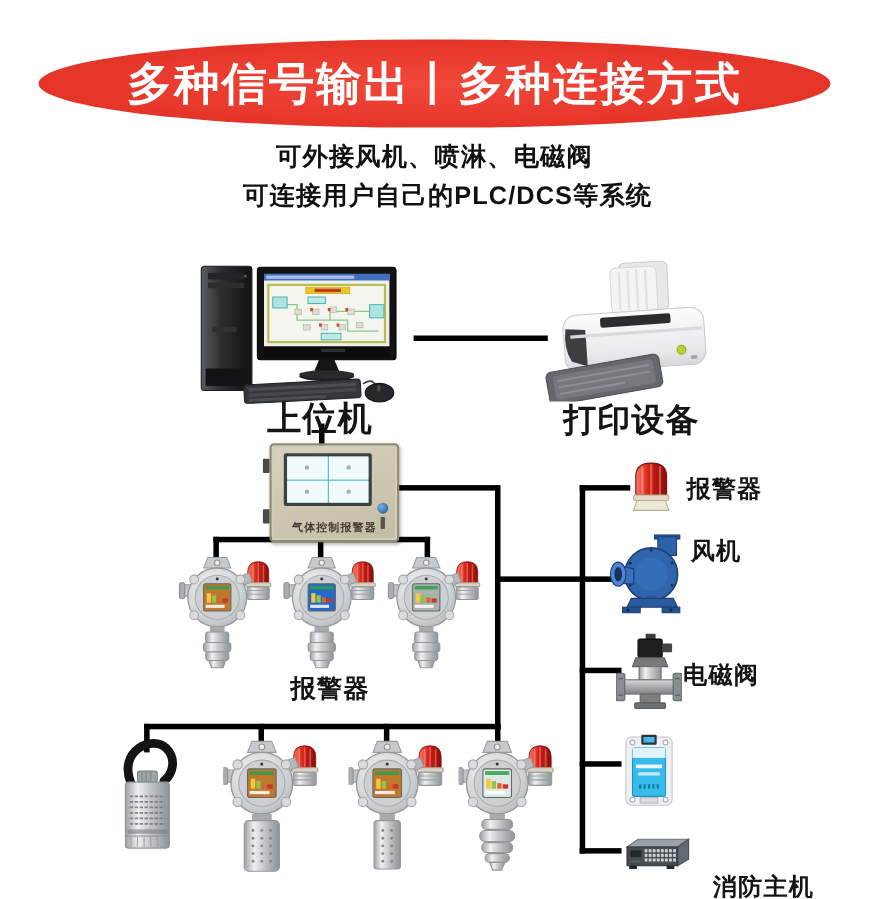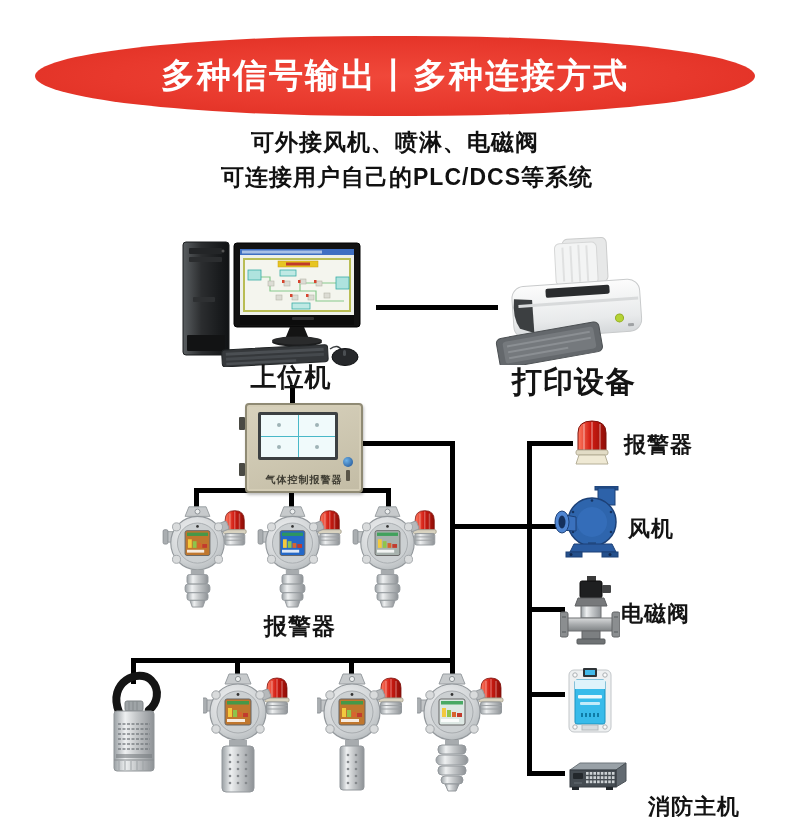--- a/index.html
+++ b/index.html
@@ -2,21 +2,21 @@
 <html><head>
 <meta charset="utf-8">
 <style>
   html,body{margin:0;padding:0;background:#fff;}
   #page{position:relative;width:790px;height:817px;background:#fff;overflow:hidden;
         font-family:"Liberation Sans","DejaVu Sans",sans-serif;}
   
   .banner{position:absolute;left:35px;top:36px;width:720px;height:80px;
           background:radial-gradient(ellipse at center,#f0483a 0%,#e8392d 55%,#dd2c20 100%);
           border-radius:360px / 42px;display:flex;align-items:center;justify-content:center;}
-  .banner-text{color:#fff;font-size:34px;font-weight:800;letter-spacing:2px;white-space:nowrap;}
+  .banner-text{color:#fff;font-size:41px;font-weight:800;letter-spacing:2px;white-space:nowrap;}
   .intro{position:absolute;left:0;width:790px;text-align:center;font-size:23px;font-weight:600;
          color:#111;letter-spacing:1px;}
   #intro1{top:127px;} #intro2{top:162px;padding-left:12px;}
   
   .wire{position:absolute;background:#000;}
   
   .lbl{position:absolute;font-size:22px;font-weight:600;color:#141414;letter-spacing:1px;white-space:nowrap;}
   .lbl.center{text-align:center;}
   .dev{position:absolute;}
   
@@ -241,21 +241,21 @@
       <rect x="46" y="113" width="98" height="3" fill="#4b4f53"></rect>
       <rect x="46" y="118" width="98" height="3" fill="#45494d"></rect>
       <rect x="46" y="123" width="70" height="2.5" fill="#4b4f53"></rect>
     </g>
     <g>
       <path d="M150,112 q8,-6 12,2" stroke="#3a3d40" fill="none" stroke-width="1.5"></path>
       <ellipse cx="165" cy="120" rx="13" ry="8.5" fill="#26282b" stroke="#101214"></ellipse>
       <rect x="163" y="113" width="3" height="6" rx="1.5" fill="#4a4e52"></rect>
     </g>
   </svg>
-  <div class="lbl center" style="left:231px;top:360px;width:120px;font-size:26px">上位机</div>
+  <div class="lbl center" style="left:231px;top:360px;width:120px;font-size:31px">上位机</div>
 
   <svg class="dev" style="left:495px;top:237px" width="162" height="128" viewBox="0 0 162 128">
     <g transform="rotate(-3 80 60)">
       <rect x="70" y="2" width="44" height="44" rx="5" fill="#e7e8e8" stroke="#cbcccc"></rect>
       <rect x="62" y="6" width="42" height="42" rx="5" fill="#f3f4f4" stroke="#d6d7d7"></rect>
       <path d="M70,10 v34 M78,9 v36 M86,8 v37 M94,9 v36" stroke="#e0e1e1" stroke-width="2"></path>
     </g>
     <g transform="rotate(-4 80 75)">
       <rect x="18" y="46" width="128" height="52" rx="12" fill="url(#prnG)" stroke="#c8cacb"></rect>
       <path d="M20,58 q-3,18 4,30 l14,5 v-33 z" fill="#3c3f41"></path>
@@ -329,21 +329,21 @@
     <path d="M6,28 L22,31 L22,45 L4,44 Z" fill="#3a71bd" stroke="#1c4076"></path>
     <ellipse cx="8" cy="36" rx="7" ry="11" fill="#4f86d3" stroke="#1c4076"></ellipse>
     <ellipse cx="8" cy="36" rx="3.5" ry="6.5" fill="#14305c"></ellipse>
     <rect x="34" y="56" width="8" height="4" fill="#24508c"></rect>
     <path d="M20,58 h38 l4,8 h-46 z" fill="#2a5ba0" stroke="#1c4076"></path>
     <rect x="12" y="66" width="16" height="5" fill="#24508c" stroke="#1c4076"></rect>
     <rect x="48" y="66" width="16" height="5" fill="#24508c" stroke="#1c4076"></rect>
     <circle cx="17" cy="68.5" r="1.5" fill="#12294f"></circle>
       <circle cx="56" cy="68.5" r="1.5" fill="#12294f"></circle>
   </svg>
-  <div class="lbl" style="left:628px;top:514px">风机</div>
+  <div class="lbl" style="left:628px;top:486px">风机</div>
 
   <svg class="dev" style="left:560px;top:576px" width="60" height="70" viewBox="0 0 60 70">
     <rect x="27" y="0" width="9" height="5" fill="#3a3a3a"></rect>
     <rect x="20" y="5" width="22" height="17" rx="2" fill="#1e1f20" stroke="#0c0c0c"></rect>
     <rect x="42" y="9" width="9" height="8" rx="1" fill="#434445"></rect>
     <path d="M18,22 h26 l3,8 h-32 z" fill="#77797b" stroke="#5f6163"></path>
     <rect x="21" y="30" width="20" height="12" fill="url(#cylH)" stroke="#6e7173"></rect>
     <rect x="2" y="42" width="56" height="13" fill="url(#cylH2)" stroke="#6e7173"></rect>
     <rect x="0" y="36" width="8" height="25" rx="2" fill="#8b8e90" stroke="#626567"></rect>
     <rect x="52" y="36" width="8" height="25" rx="2" fill="#8b8e90" stroke="#626567"></rect>

